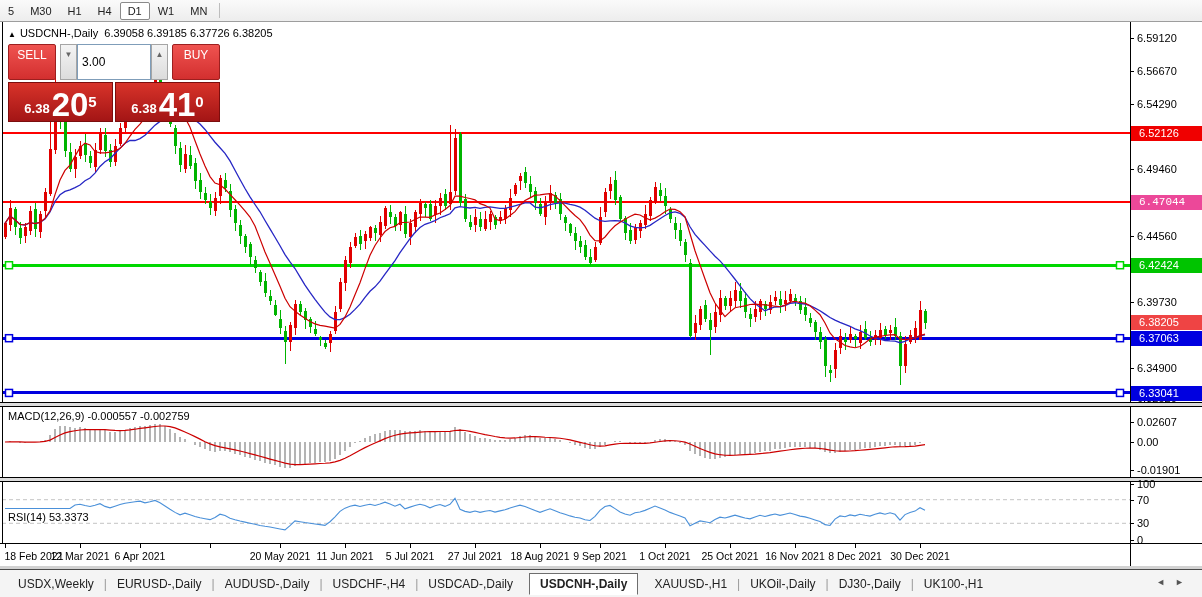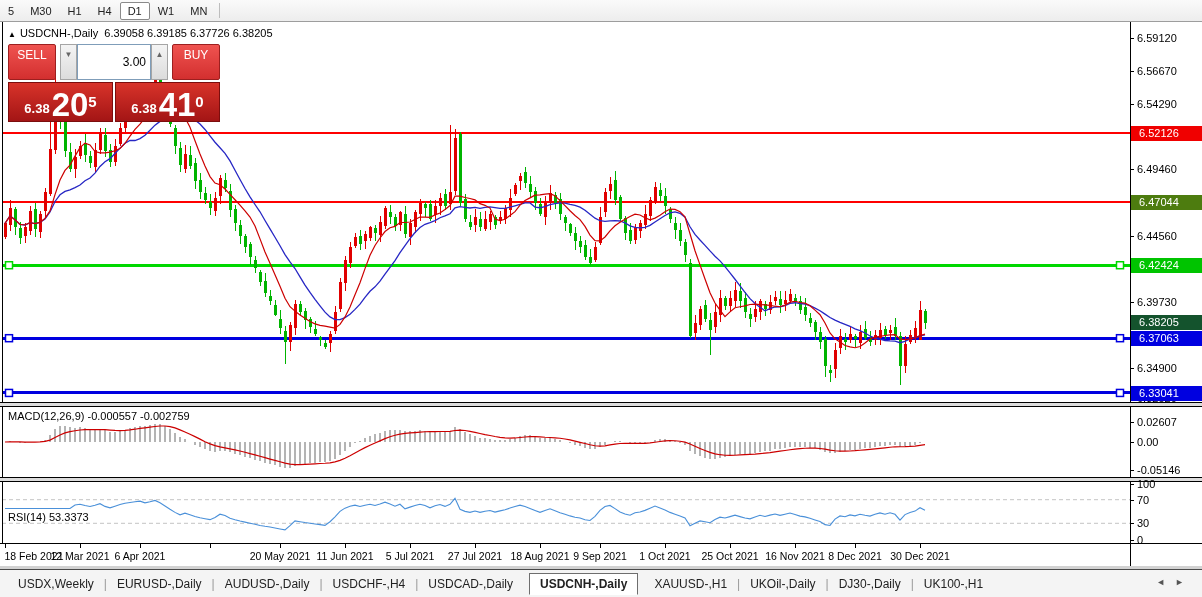--- a/index.html
+++ b/index.html
@@ -23,21 +23,21 @@
   
   .hdr{position:absolute;left:8px;top:27px;font-size:11px;color:#000;z-index:6;white-space:nowrap;}
   .hdr .tri{font-size:8px;margin-right:4px;}
   
   .widget{position:absolute;left:8px;top:44px;z-index:7;width:212px;}
   .wrow1{display:flex;align-items:stretch;height:36px;}
   .btn-trade{width:52px;background:linear-gradient(#ef5350,#d32f2f);border:1px solid #9c1f1f;
              color:#fff;font-size:12px;text-align:center;line-height:20px;border-radius:2px;cursor:pointer;}
   .spin-btn{width:17px;background:linear-gradient(#f4f4f4,#dcdcdc);border:1px solid #a5a5a5;
             color:#666;font-size:8px;text-align:center;line-height:20px;cursor:pointer;}
-  .vol-field{width:64px;border:1px solid #7f9db9;font-size:12px;text-align:right;
+  .vol-field{width:64px;border:1px solid #7f9db9;font-size:12px;
              padding:0 4px;font-family:"Liberation Sans",sans-serif;}
   .sp{flex:0 0 4px;}
   .wrow2{display:flex;margin-top:2px;height:40px;}
   .price-panel{flex:1;background:linear-gradient(#d8332a,#a31515);border:1px solid #7c0d0d;
                color:#fff;display:flex;align-items:flex-end;justify-content:center;
                padding-bottom:1px;cursor:pointer;}
   .price-panel:first-child{margin-right:2px;}
   .pp-small{font-size:13px;font-weight:bold;margin-right:2px;line-height:22px;}
   .pp-big{font-size:33px;font-weight:bold;line-height:30px;}
   .pp-sup{font-size:15px;font-weight:bold;line-height:38px;align-self:flex-start;}
@@ -737,31 +737,31 @@
     <div class="tick" style="top: 163px;">6.49460</div>
     <div class="dash" style="top: 236px;"></div>
     <div class="tick" style="top: 230px;">6.44560</div>
     <div class="dash" style="top: 302px;"></div>
     <div class="tick" style="top: 296px;">6.39730</div>
     <div class="dash" style="top: 368px;"></div>
     <div class="tick" style="top: 362px;">6.34900</div>
     <div class="dash" style="top: 398px;"></div>
     <div class="tick" style="top: 392px;">6.32520</div>
     <div class="badge" style="top: 126px; background: rgb(240, 0, 0);">6.52126</div>
-    <div class="badge" style="top: 195px; background: #4d7c0f;">6.47044</div>
+    <div class="badge" style="top: 195px; background: #ec4899; font-family: Liberation Mono, monospace;">6.47044</div>
     <div class="badge" style="top: 258px; background: rgb(0, 196, 0);">6.42424</div>
     <div class="badge" style="top: 331px; background: rgb(0, 0, 224);">6.37063</div>
     <div class="badge" style="top: 386px; background: rgb(0, 0, 224);">6.33041</div>
-    <div class="badge" style="top: 315px; background: #14532d;">6.38205</div>
+    <div class="badge" style="top: 315px; background: #ef4444;">6.38205</div>
     <div class="dash" style="top: 422px;"></div>
     <div class="tick" style="top: 416px;">0.02607</div>
     <div class="dash" style="top: 442px;"></div>
     <div class="tick" style="top: 436px;">0.00</div>
     <div class="dash" style="top: 470px;"></div>
-    <div class="tick" style="top: 464px;">-0.05146</div>
+    <div class="tick" style="top: 464px;">-0.01901</div>
     <div class="dash" style="top: 484px;"></div>
     <div class="tick" style="top: 478px;">100</div>
     <div class="dash" style="top: 500px;"></div>
     <div class="tick" style="top: 494px;">70</div>
     <div class="dash" style="top: 523px;"></div>
     <div class="tick" style="top: 517px;">30</div>
     <div class="dash" style="top: 540px;"></div>
     <div class="tick" style="top: 534px;">0</div>
     <div class="dtick" style="left: 5px;"></div>
     <div class="dlabel" style="left: 34px;">18 Feb 2021</div>

